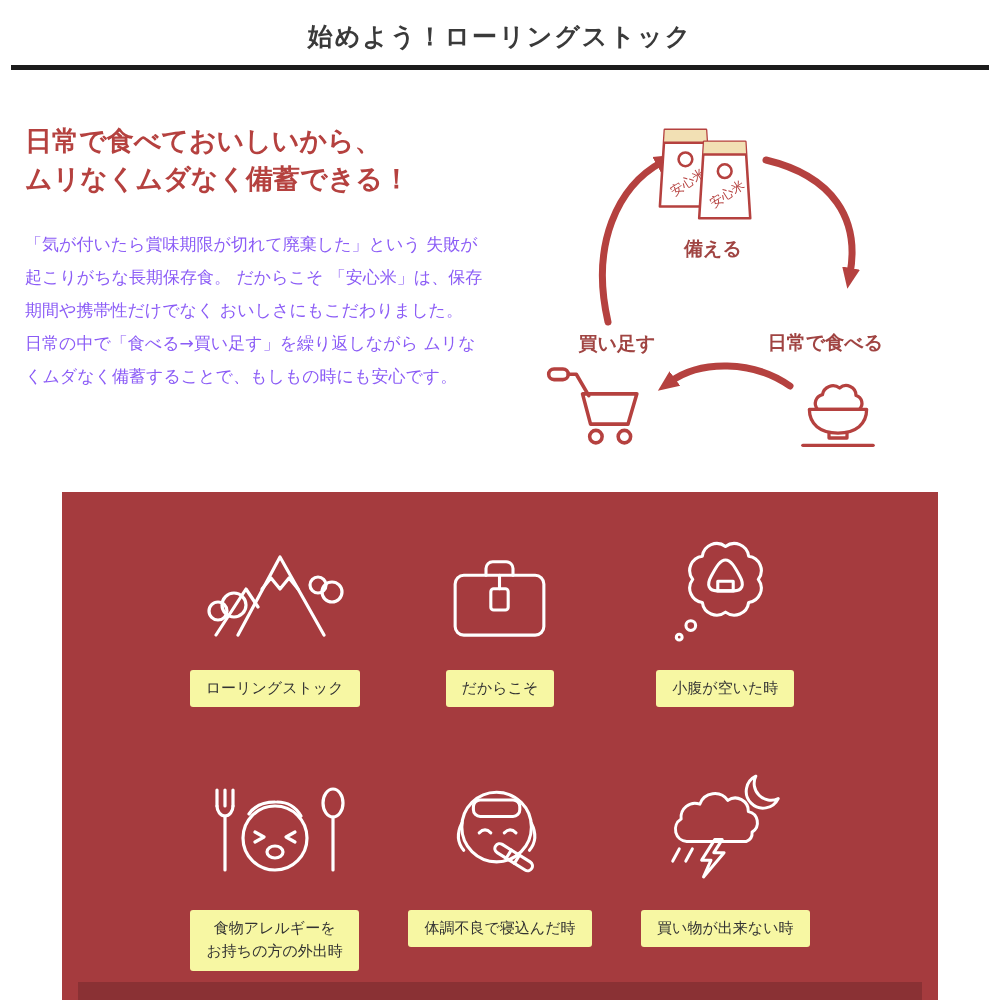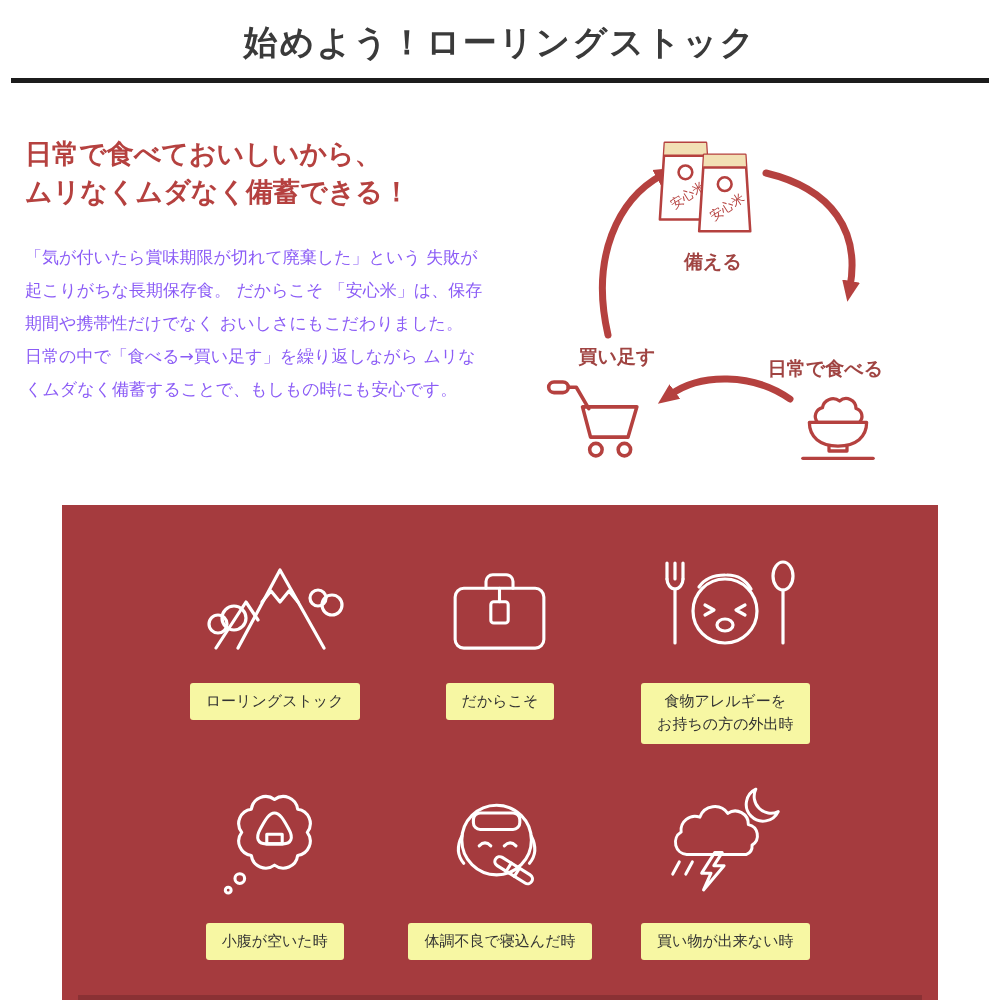--- a/index.html
+++ b/index.html
@@ -14,21 +14,21 @@
     height: 1000px;
     position: relative;
     overflow: hidden;
     background: #fff;
   }
 
   
   .hdr h1 {
     margin: 20px 0 12px;
     text-align: center;
-    font-size: 34px;
+    font-size: 25px;
     font-weight: 600;
     letter-spacing: 2px;
     color: #3a3a3a;
   }
   .title-rule {
     height: 5px;
     background: #1c1c1c;
     margin: 0 11px;
   }
 
@@ -69,21 +69,21 @@
   .bowl-icon { left: 255px; top: 244px; }
   .cycle-label {
     position: absolute;
     font-size: 19px;
     font-weight: 600;
     color: #a04442;
     text-align: center;
   }
   .lbl-prepare { left: 110px; top: 112px; width: 130px; }
   .lbl-restock { left: 18px;  top: 192px; width: 122px; margin-top: 15px; }
-  .lbl-eat     { left: 215px; top: 206px; width: 145px; margin-top: 13px; }
+  .lbl-eat     { left: 215px; top: 206px; width: 145px; }
 
   
   .panel {
     width: 876px;
     margin: 16px auto 0;
     background: #a53b3e;
     padding-top: 10px;
     height: 508px;
   }
   .grid {
@@ -233,20 +233,35 @@
             <rect x="61" y="44" width="18" height="22" rx="3"></rect>
           </svg>
         </div>
         <div class="label-area">
           <span class="scene-label">だからこそ</span>
         </div>
       </div>
 
       <div class="cell">
         <div class="icon-box">
+          <svg class="white-line" width="135" height="120" viewBox="0 0 140 122">
+            <path d="M70,18 A15,15 0 0 1 94,28 A15,15 0 0 1 104,52 A15,15 0 0 1 94,76 A15,15 0 0 1 70,86 A15,15 0 0 1 46,76 A15,15 0 0 1 36,52 A15,15 0 0 1 46,28 A15,15 0 0 1 70,18 Z"></path>
+            <circle cx="34" cy="100" r="5"></circle>
+            <circle cx="22" cy="112" r="3"></circle>
+            <path d="M70,32 C64,32 60,40 55,49 C50,58 53,64 61,64 H79 C87,64 90,58 85,49 C80,40 76,32 70,32 Z"></path>
+            <rect x="62" y="54" width="16" height="10"></rect>
+          </svg>
+        </div>
+        <div class="label-area">
+          <span class="scene-label">小腹が空いた時</span>
+        </div>
+      </div>
+
+      <div class="cell">
+        <div class="icon-box">
           <svg class="white-line" width="160" height="112" viewBox="0 0 160 112">
             <path d="M22,14 v16 m8,-16 v16 m8,-16 v16"></path>
             <path d="M22,30 a8,10 0 0 0 16,0"></path>
             <line x1="30" y1="40" x2="30" y2="94"></line>
             <ellipse cx="138" cy="27" rx="10" ry="14"></ellipse>
             <line x1="138" y1="41" x2="138" y2="94"></line>
             <circle cx="80" cy="62" r="32"></circle>
             <path d="M54,38 q8,-12 26,-12"></path>
             <path d="M82,26 q16,0 24,14"></path>
             <path d="M60,56 l9,5 -9,5"></path>
@@ -255,35 +270,20 @@
           </svg>
         </div>
         <div class="label-area">
           <span class="scene-label">食物アレルギーを
 お持ちの方の外出時</span>
         </div>
       </div>
 
       <div class="cell">
         <div class="icon-box">
-          <svg class="white-line" width="135" height="120" viewBox="0 0 140 122">
-            <path d="M70,18 A15,15 0 0 1 94,28 A15,15 0 0 1 104,52 A15,15 0 0 1 94,76 A15,15 0 0 1 70,86 A15,15 0 0 1 46,76 A15,15 0 0 1 36,52 A15,15 0 0 1 46,28 A15,15 0 0 1 70,18 Z"></path>
-            <circle cx="34" cy="100" r="5"></circle>
-            <circle cx="22" cy="112" r="3"></circle>
-            <path d="M70,32 C64,32 60,40 55,49 C50,58 53,64 61,64 H79 C87,64 90,58 85,49 C80,40 76,32 70,32 Z"></path>
-            <rect x="62" y="54" width="16" height="10"></rect>
-          </svg>
-        </div>
-        <div class="label-area">
-          <span class="scene-label">小腹が空いた時</span>
-        </div>
-      </div>
-
-      <div class="cell">
-        <div class="icon-box">
           <svg class="white-line" width="145" height="118" viewBox="0 0 150 120">
             <circle cx="72" cy="58" r="36"></circle>
             <path d="M36,54 q-8,16 2,28"></path>
             <path d="M108,54 q8,16 -2,28"></path>
             <rect x="48" y="30" width="48" height="17" rx="7"></rect>
             <path d="M54,64 q6,-6 12,0"></path>
             <path d="M80,64 q6,-6 12,0"></path>
             <g transform="rotate(32 80 82)">
               <rect x="70" y="78" width="44" height="10" rx="5"></rect>
               <line x1="86" y1="78" x2="86" y2="88"></line>

